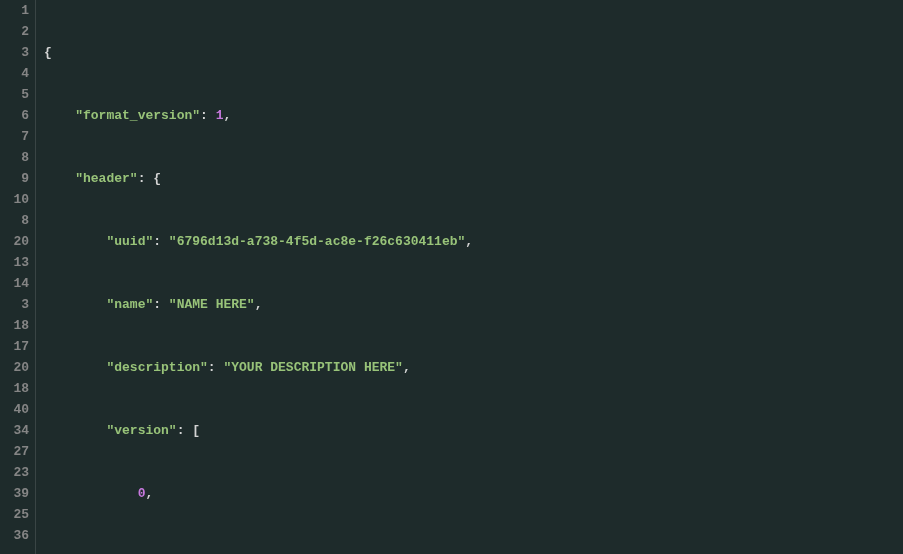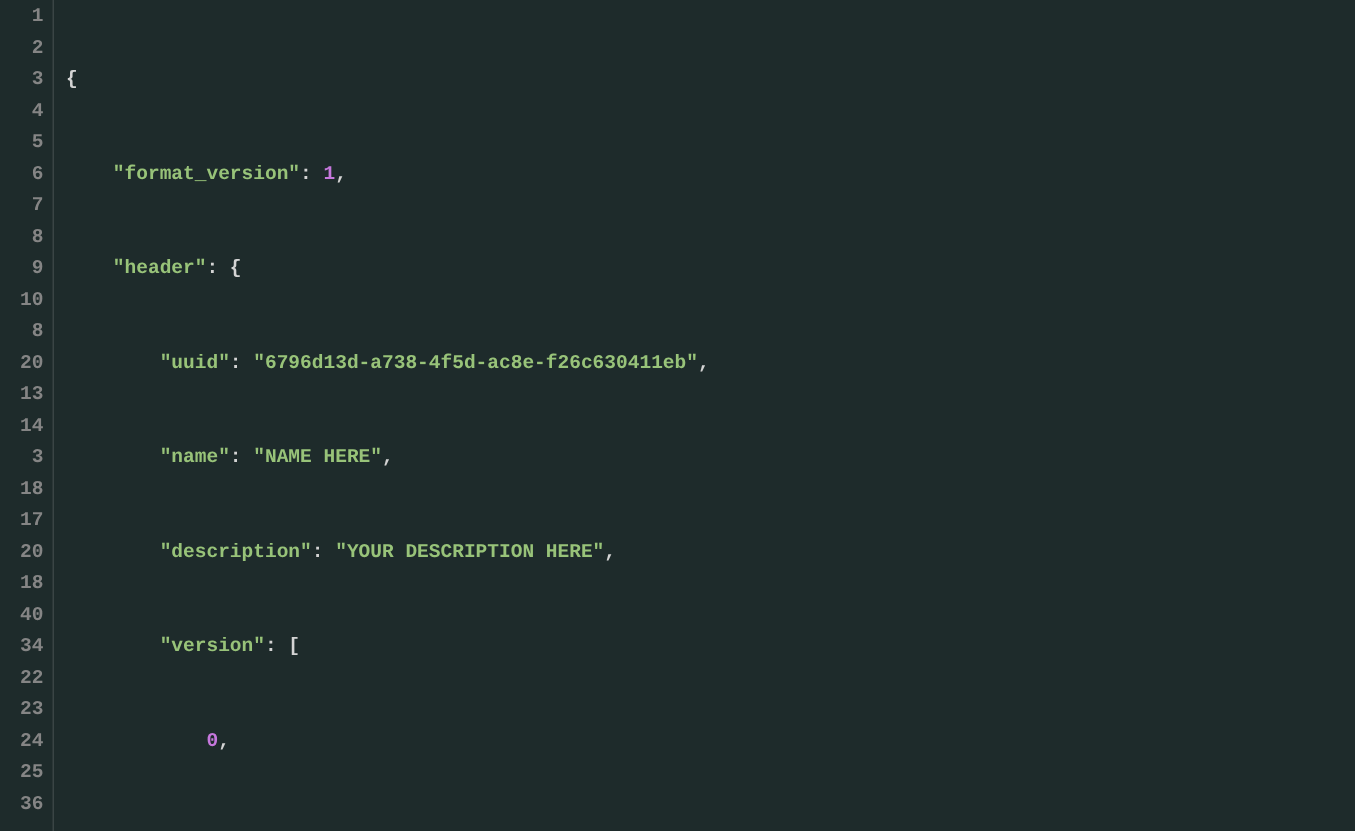--- a/index.html
+++ b/index.html
@@ -58,23 +58,23 @@
     <div class="line-number">20</div>
     <div class="line-number">13</div>
     <div class="line-number">14</div>
     <div class="line-number">3</div>
     <div class="line-number">18</div>
     <div class="line-number">17</div>
     <div class="line-number">20</div>
     <div class="line-number">18</div>
     <div class="line-number">40</div>
     <div class="line-number">34</div>
-    <div class="line-number">22</div>
+    <div class="line-number">27</div>
     <div class="line-number">23</div>
-    <div class="line-number">24</div>
+    <div class="line-number">39</div>
     <div class="line-number">25</div>
     <div class="line-number">36</div>
   </div>
 
   <div class="code">
     <div class="code-line"><span class="tok-punct">{</span></div>
     <div class="code-line">    <span class="tok-str">"format_version"</span><span class="tok-punct">: </span><span class="tok-num">1</span><span class="tok-punct">,</span></div>
     <div class="code-line">    <span class="tok-str">"header"</span><span class="tok-punct">: {</span></div>
     <div class="code-line">        <span class="tok-str">"uuid"</span><span class="tok-punct">: </span><span class="tok-str">"6796d13d-a738-4f5d-ac8e-f26c630411eb"</span><span class="tok-punct">,</span></div>
     <div class="code-line">        <span class="tok-str">"name"</span><span class="tok-punct">: </span><span class="tok-str">"NAME HERE"</span><span class="tok-punct">,</span></div>

